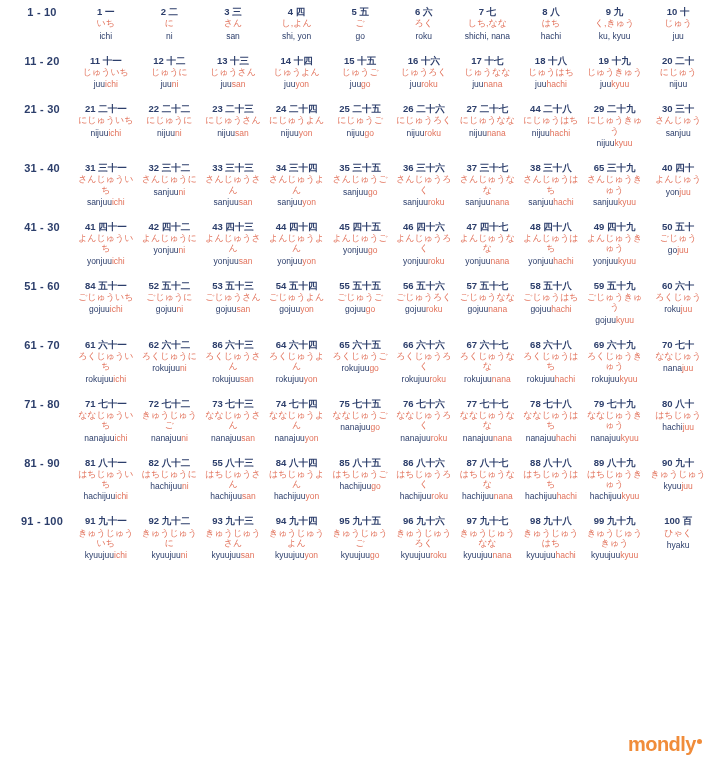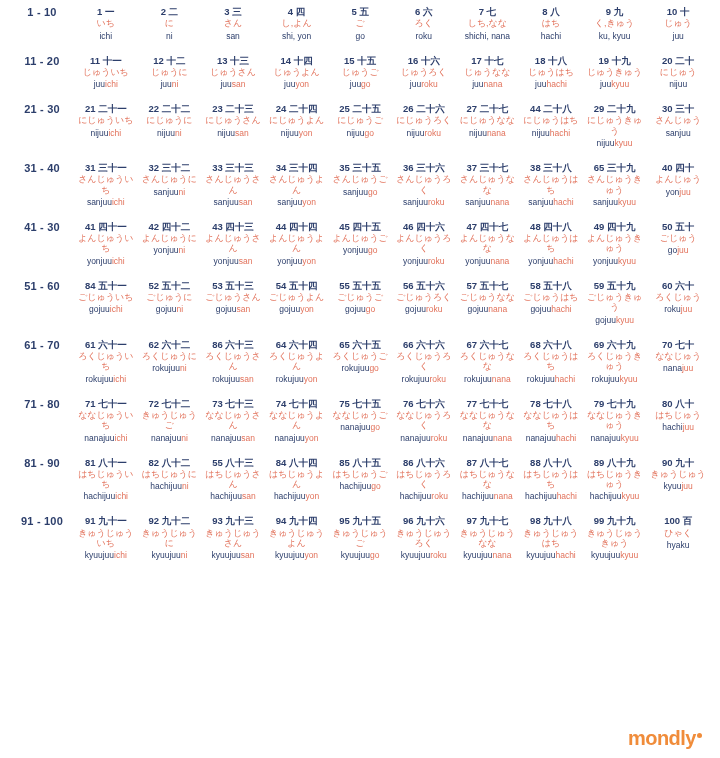--- a/index.html
+++ b/index.html
@@ -73,21 +73,21 @@
     color: #2c3e6b;
     margin-top: 2px;
     white-space: nowrap;
   }
   .romaji .hl {
     color: #e2725b;
   }
   .logo {
     position: absolute;
     right: 18px;
-    bottom: 8px;
+    bottom: 2px;
     font-size: 20px;
     color: #f08c3a;
     font-weight: 700;
     letter-spacing: -0.5px;
   }
   .logo .dot {
     display: inline-block;
     width: 5px;
     height: 5px;
     border-radius: 50%;

